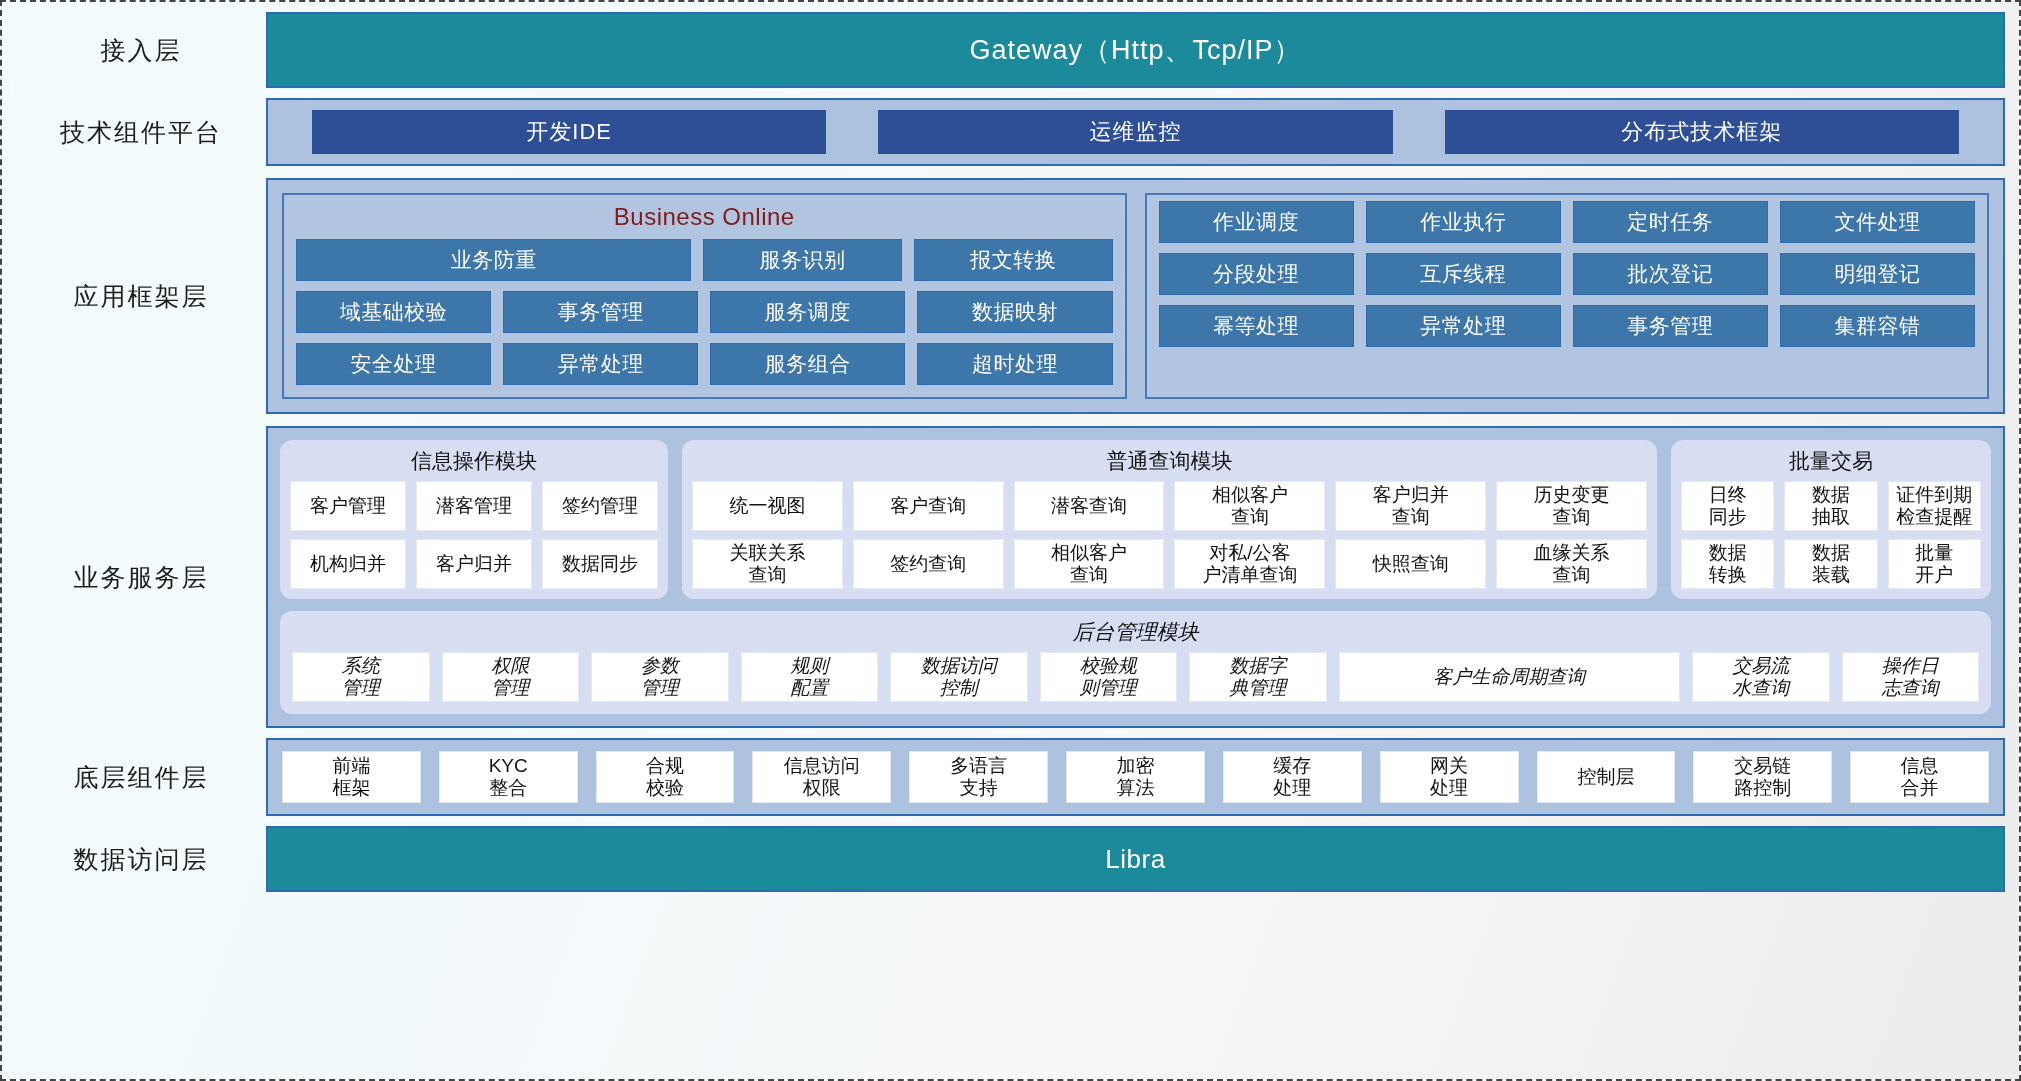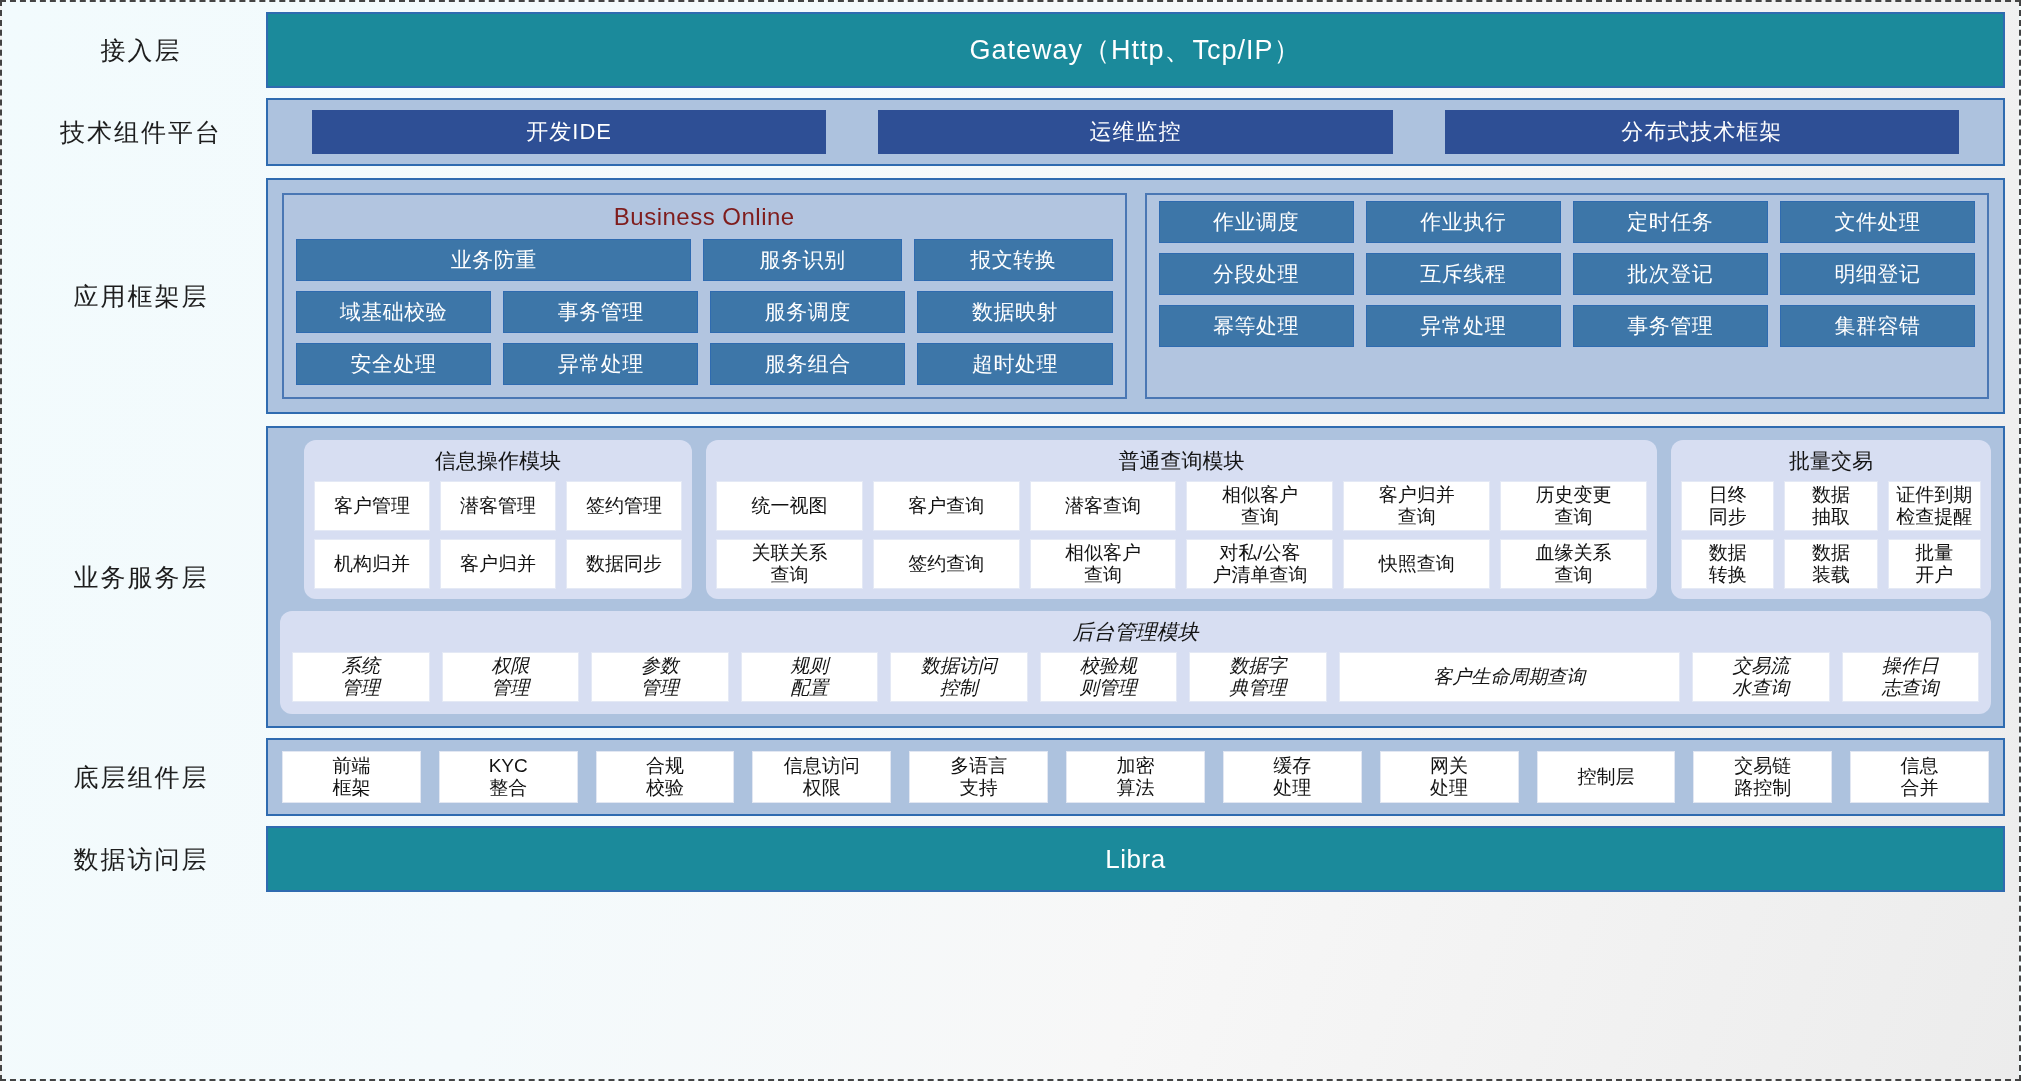--- a/index.html
+++ b/index.html
@@ -62,21 +62,21 @@
     height:40px;display:flex;align-items:center;justify-content:center;
     color:#ffffff;font-size:21px;letter-spacing:.5px;white-space:nowrap;
   }
   .fw-cell.span2{flex:2 1 0;}
 
   
   .bs-band{
     background:#adc2de;border:2px solid #2f6bb0;
     padding:12px 12px;display:flex;flex-direction:column;gap:12px;
   }
-  .bs-top{display:flex;gap:14px;align-items:stretch;margin-left:24px;}
+  .bs-top{display:flex;gap:14px;align-items:stretch;}
   .bs-mod{
     background:#d7def2;border-radius:12px;
     padding:4px 10px 10px 10px;display:flex;flex-direction:column;
   }
   .bs-mod.m-info{flex:0 0 368px;}
   .bs-mod.m-query{flex:1 1 auto;}
   .bs-mod.m-batch{flex:0 0 300px;}
   .bs-title{
     text-align:center;font-size:21px;color:#141414;
     padding:3px 0 6px 0;

